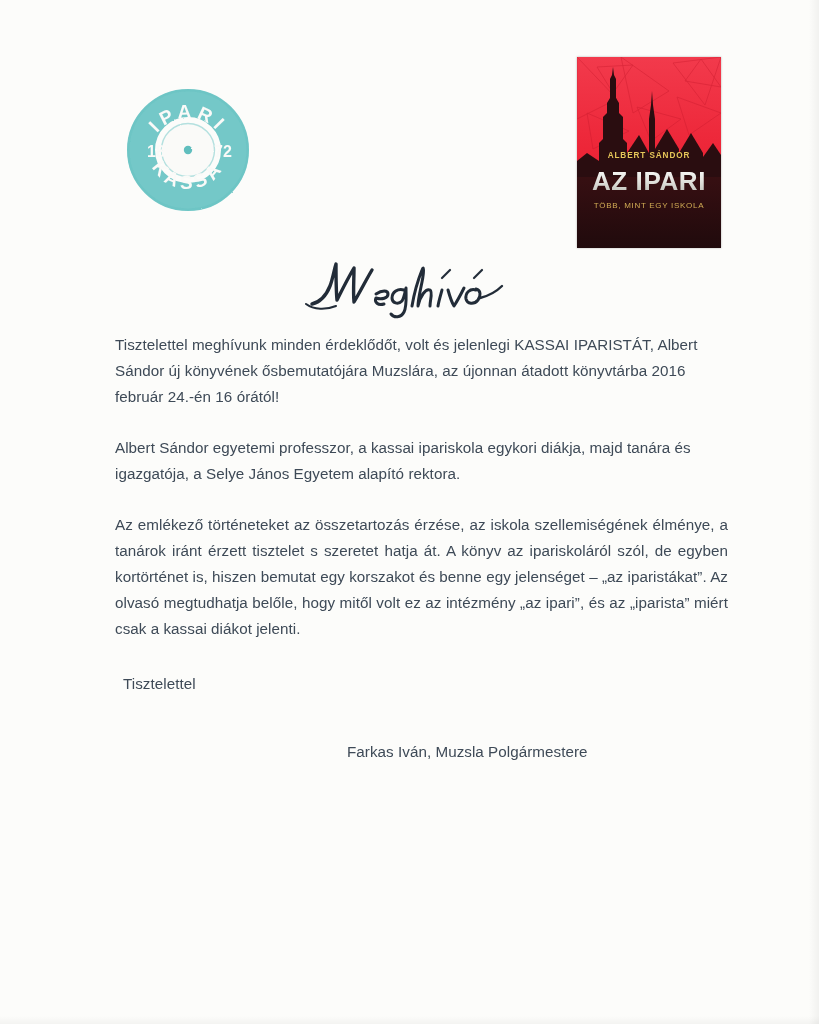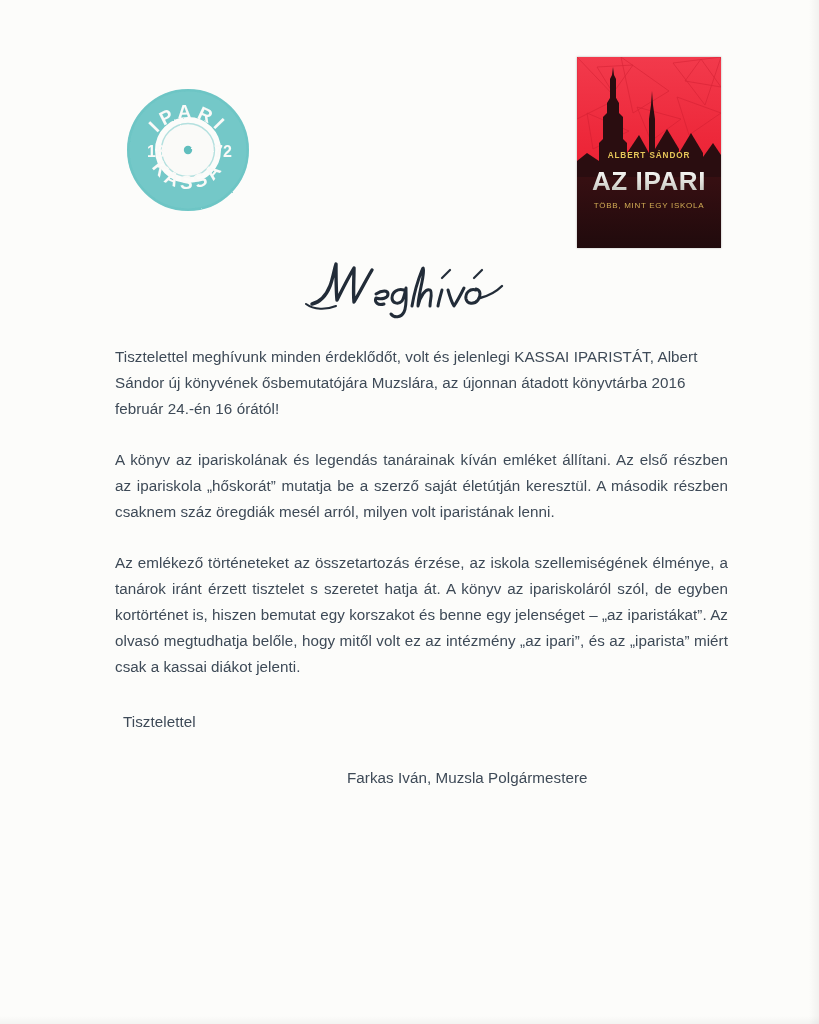--- a/index.html
+++ b/index.html
@@ -83,40 +83,40 @@
     position: absolute;
     left: 115px;
     top: 332px;
     width: 613px;
     color: #3e4a57;
     font-size: 15.2px;
     line-height: 26px;
     letter-spacing: 0.05px;
   }
   .para {
-    margin: 12px 0 25px 0;
+    margin: 0 0 25px 0;
   }
   .para.left { text-align: left; }
   .para.justify { text-align: justify; text-justify: inter-word; }
 
   .closing {
     margin: 8px;
     padding-top: 4px;
   }
 
   .signatures {
     margin: 0;
     padding-left: 232px;
     padding-top: 22px;
   }
   .signature {
     margin: 0 0 28px 0;
     white-space: nowrap;
   }
-  .signature.indent1 { padding-left: 0px; }
+  .signature.indent1 { padding-left: 0px; margin-top: 12px; }
   .signature.indent2 { padding-left: 6px; }
 </style>
 </head>
 <body>
 
 <div class="page">
 
   <div class="stamp-wrap">
     <svg viewBox="0 0 122 126" xmlns="http://www.w3.org/2000/svg" aria-hidden="true">
       <defs>
@@ -245,21 +245,21 @@
         <path d="M174,26 L182,18" stroke-width="2.2"></path>
 
         <path d="M180,46 C188,44 196,40 202,34" stroke-width="2.4"></path>
       </g>
     </svg>
   </div>
 
   <div class="body-text">
 
     <p class="para left">Tisztelettel meghívunk minden érdeklődőt, volt és jelenlegi KASSAI IPARISTÁT, Albert Sándor új könyvének ősbemutatójára Muzslára, az újonnan átadott könyvtárba 2016 február 24.-én 16 órától!</p>
-    <p class="para justify">A könyv az ipariskolának és legendás tanárainak kíván emléket állítani. Az első részben az ipariskola „hőskorát” mutatja be a szerző saját életútján keresztül. A második részben csaknem száz öregdiák mesél arról, milyen volt iparistának lenni.</p>
+    <p class="para left">Albert Sándor egyetemi professzor, a kassai ipariskola egykori diákja, majd tanára és igazgatója, a Selye János Egyetem alapító rektora.</p>
     <p class="para justify">Az emlékező történeteket az összetartozás érzése, az iskola szellemiségének élménye, a tanárok iránt érzett tisztelet s szeretet hatja át. A könyv az ipariskoláról szól, de egyben kortörténet is, hiszen bemutat egy korszakot és benne egy jelenséget – „az iparistákat”. Az olvasó megtudhatja belőle, hogy mitől volt ez az intézmény „az ipari”, és az „iparista” miért csak a kassai diákot jelenti.</p>
 
     <p class="closing">Tisztelettel</p>
 
     <div class="signatures">
       <p class="signature indent1">Farkas Iván, Muzsla Polgármestere</p>
 
     </div>
   </div>
 

